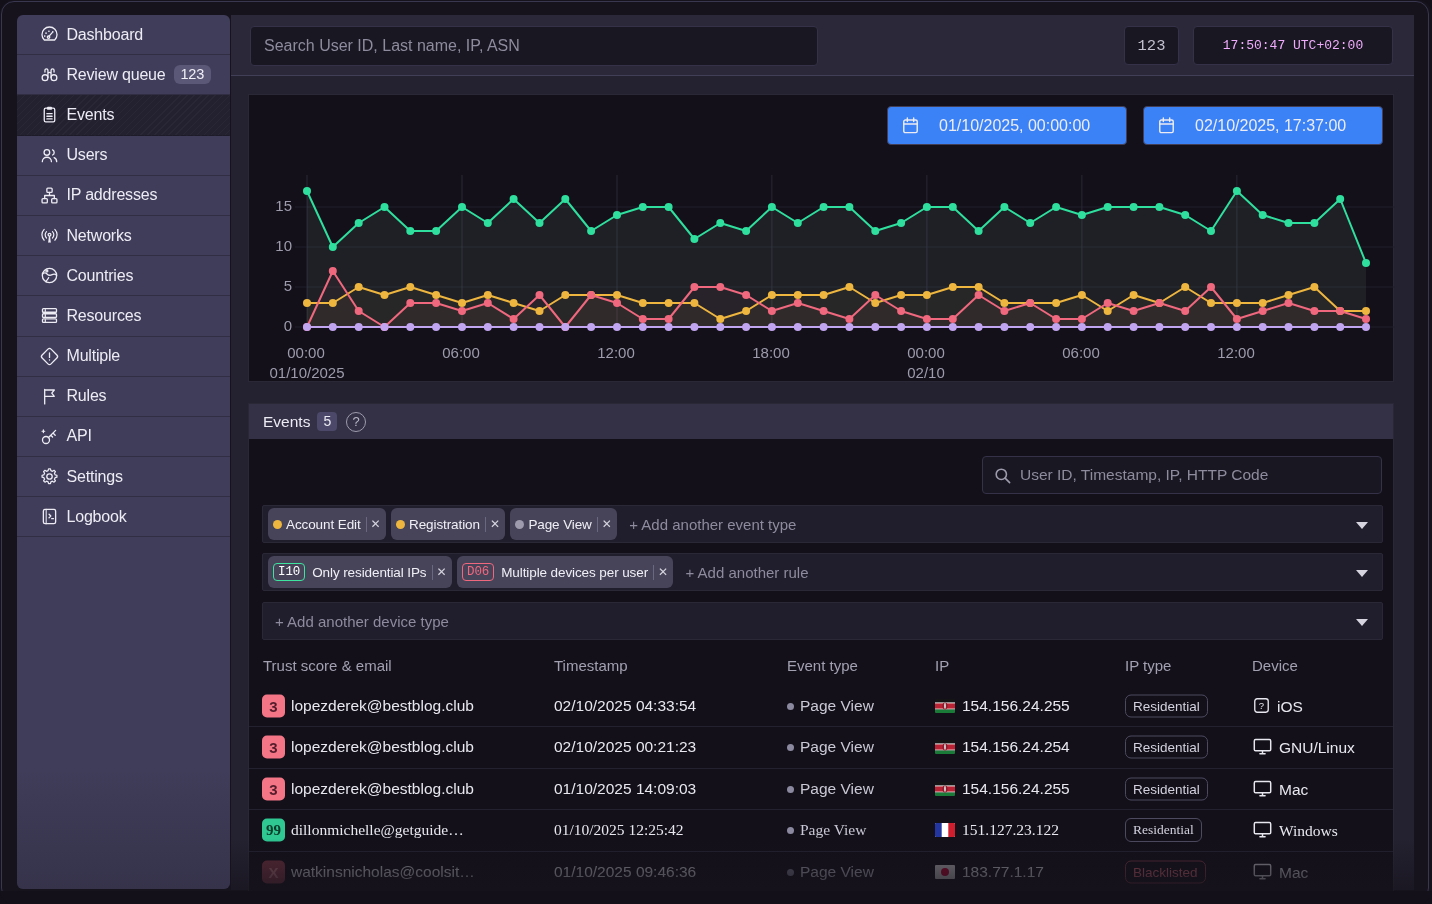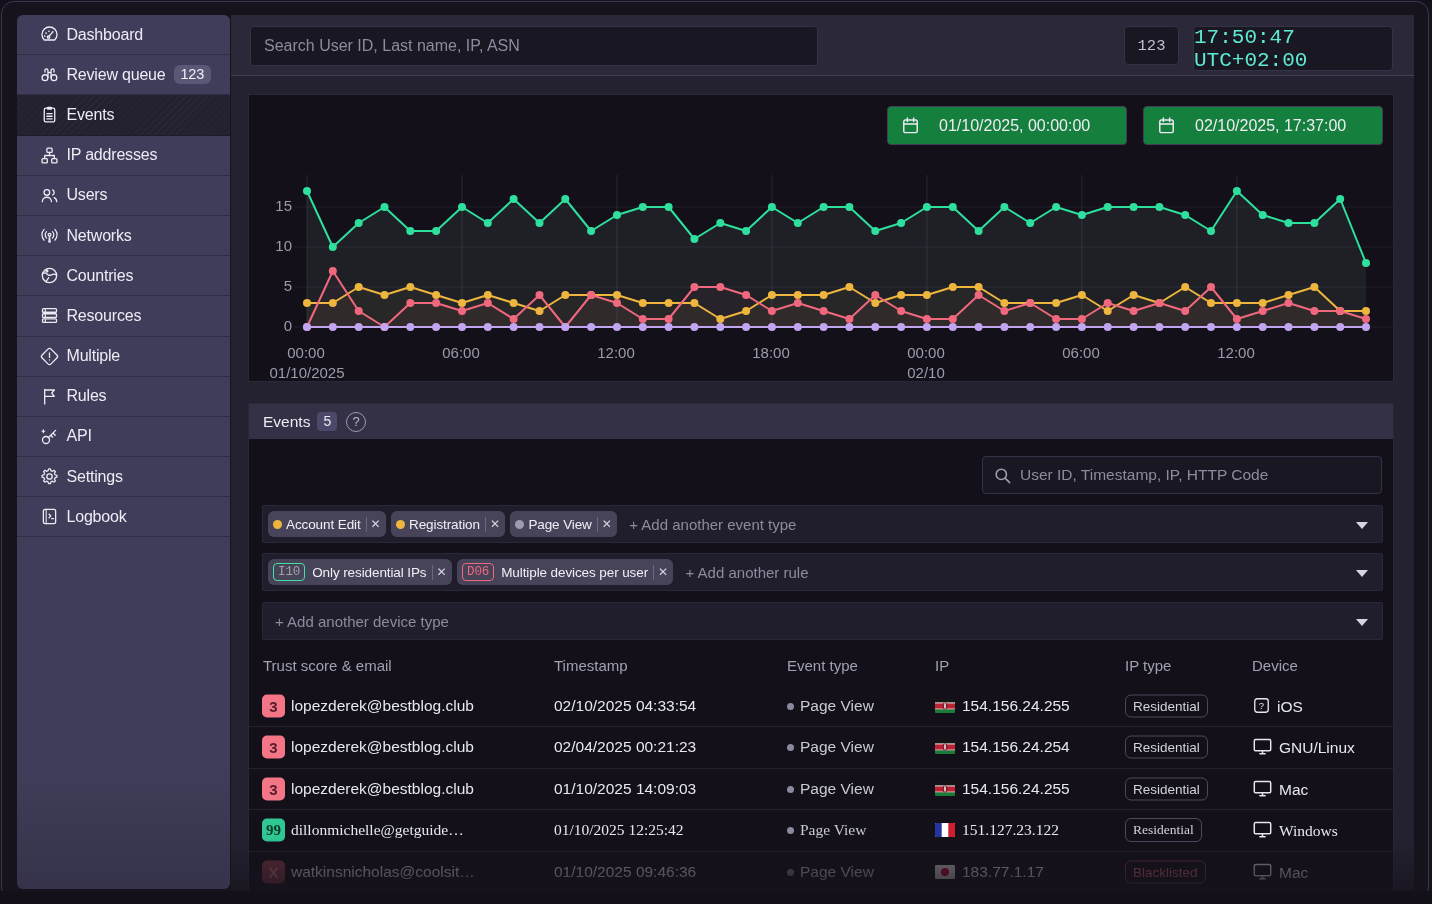--- a/index.html
+++ b/index.html
@@ -13,28 +13,28 @@
 .logo .t{position:absolute;left:20px;top:8px;font-size:43px;font-weight:bold;letter-spacing:0px;color:#e7f2e9}
 .logo .r{position:absolute;left:162px;top:33px;font-size:11px;color:#c9d4cc}
 .mi{height:40.2px;border-bottom:1px solid rgba(22,19,29,0.35);display:flex;align-items:center;padding-left:22px;color:#edecf4;font-size:16px;letter-spacing:-0.2px}
 .mi svg{margin-right:6.5px;flex:none}
 .mi.active{background:#232030;background-image:repeating-linear-gradient(135deg,rgba(255,255,255,0.028) 0 1px,transparent 1px 5px)}
 .rqbadge{margin-left:8px;background:#5b5877;border-radius:6px;font-size:14.5px;padding:1px 7px 2px;color:#f0eff6}
 .sidefade{position:absolute;left:0;bottom:0;width:100%;height:120px;background:linear-gradient(to bottom,rgba(22,19,29,0),rgba(22,19,29,0.25))}
 .sinput{position:absolute;background:#191722;border:1px solid #343148;border-radius:4px;color:#8d8b9d;font-size:15px;display:flex;align-items:center}
 .mono{font-family:"Liberation Mono",monospace}
 .panel{position:absolute;background:#131019;border:1px solid #2a2837}
-.datebox{position:absolute;top:11px;width:240px;height:39px;background:#15803d;border:1px solid #413e55;border-radius:4px;display:flex;align-items:center;color:#edecf4;font-size:16px}
+.datebox{position:absolute;top:11px;width:240px;height:39px;background:#3b82f6;border:1px solid #413e55;border-radius:4px;display:flex;align-items:center;color:#edecf4;font-size:16px}
 .ylab{position:absolute;width:34px;text-align:right;left:258px;color:#9d9bac;font-size:15px}
 .xlab{position:absolute;top:344px;width:60px;text-align:center;color:#9d9bac;font-size:15px}
 .ehead{position:absolute;left:0;top:0;width:100%;height:35px;background:#343147;display:flex;align-items:center;padding-left:14px;color:#eceaf2;font-size:15.5px}
 .e5{margin-left:7px;background:#4b4869;border-radius:4px;font-size:14px;padding:1px 6px 2px;color:#eceaf2}
 .qm{margin-left:9px;width:20px;height:20px;border:1.5px solid #9d9bac;border-radius:50%;color:#b9b7c6;font-size:13px;display:flex;align-items:center;justify-content:center}
 .frow{position:absolute;left:13px;width:1121px;height:38px;background:#201d2c;border:1px solid #2a2837;border-radius:2px;display:flex;align-items:center;padding-left:5px}
-.chip{display:flex;align-items:center;background:#474459;border-radius:6px;padding:0 5px;height:26px;margin-right:5.5px;color:#f0eff6;font-size:13.5px;letter-spacing:-0.1px}
+.chip{display:flex;align-items:center;background:#474459;border-radius:6px;padding:0 5px;height:32px;margin-right:5.5px;color:#f0eff6;font-size:13.5px;letter-spacing:-0.1px}
 .chip .dot{width:9px;height:9px;border-radius:50%;margin-right:4px}
 .chip .bar{width:1px;height:15px;background:#6a6780;margin:0 4px 0 5px}
 .chip .x{color:#d6d5df;font-size:12px}
 .rcode{font-family:"Liberation Mono",monospace;font-size:12.5px;border-radius:4px;padding:1px 4px;margin-right:7px;border:1px solid}
 .addtxt{color:#8d8b9d;font-size:15px;margin-left:7px}
 .caret{position:absolute;right:14px;top:16px;width:0;height:0;border-left:6px solid transparent;border-right:6px solid transparent;border-top:7px solid #d6d5df}
 .th{position:absolute;color:#a2a0b1;font-size:15px;top:0}
 .row{position:absolute;left:0;width:100%;height:41.5px;border-bottom:1px solid #232130}
 .cell{position:absolute;top:50%;transform:translateY(-50%);color:#e8e7ef;font-size:15.5px;white-space:nowrap}
 .tbadge{position:absolute;left:13px;top:50%;transform:translateY(-50%);width:23px;height:23px;border-radius:5px;font-size:15px;font-weight:bold;display:flex;align-items:center;justify-content:center}
@@ -69,37 +69,37 @@
 <div class="mi active">
         <svg width="21" height="21" viewBox="0 0 24 24" fill="none" stroke="#edecf4" stroke-width="1.5" stroke-linecap="round" stroke-linejoin="round">
           <rect x="6" y="4.8" width="12" height="15.7" rx="1.8"></rect>
           <rect x="9.2" y="3.2" width="5.6" height="3.4" rx="1" fill="#edecf4" stroke="none"></rect>
           <path d="M9 11h6M9 14h6M9 17h6"></path>
         </svg>
         <span>Events</span>
       </div>
 <div class="mi">
         <svg width="21" height="21" viewBox="0 0 24 24" fill="none" stroke="#edecf4" stroke-width="1.5" stroke-linecap="round" stroke-linejoin="round">
+          <circle cx="9" cy="8.5" r="3.2"></circle>
+          <path d="M3.8 19c0-2.9 2.3-5 5.2-5s5.2 2.1 5.2 5"></path>
+          <path d="M15.5 5.6a3.2 3.2 0 0 1 0 5.8M17.3 14.4c1.9.8 2.9 2.5 2.9 4.6"></path>
+        </svg>
+        <span>Users</span>
+      </div>
+<div class="mi">
+        <svg width="21" height="21" viewBox="0 0 24 24" fill="none" stroke="#edecf4" stroke-width="1.5" stroke-linecap="round" stroke-linejoin="round">
           <rect x="9" y="3.5" width="6" height="5" rx="1"></rect>
           <rect x="3.5" y="15.5" width="6" height="5" rx="1"></rect>
           <rect x="14.5" y="15.5" width="6" height="5" rx="1"></rect>
           <path d="M12 8.5V12M6.5 15.5V12h11v3.5"></path>
         </svg>
         <span>IP addresses</span>
       </div>
 <div class="mi">
         <svg width="21" height="21" viewBox="0 0 24 24" fill="none" stroke="#edecf4" stroke-width="1.5" stroke-linecap="round" stroke-linejoin="round">
-          <circle cx="9" cy="8.5" r="3.2"></circle>
-          <path d="M3.8 19c0-2.9 2.3-5 5.2-5s5.2 2.1 5.2 5"></path>
-          <path d="M15.5 5.6a3.2 3.2 0 0 1 0 5.8M17.3 14.4c1.9.8 2.9 2.5 2.9 4.6"></path>
-        </svg>
-        <span>Users</span>
-      </div>
-<div class="mi">
-        <svg width="21" height="21" viewBox="0 0 24 24" fill="none" stroke="#edecf4" stroke-width="1.5" stroke-linecap="round" stroke-linejoin="round">
           <path d="M8.6 7.5a5.2 5.2 0 0 0 0 7.4M15.4 7.5a5.2 5.2 0 0 1 0 7.4M5.9 5a8.8 8.8 0 0 0 0 12.4M18.1 5a8.8 8.8 0 0 1 0 12.4" stroke-width="1.4"></path>
           <circle cx="12" cy="11.2" r="1.6"></circle>
           <path d="M11.2 19.5l.8-6.2.8 6.2" stroke-width="1.4"></path>
         </svg>
         <span>Networks</span>
       </div>
 <div class="mi">
         <svg width="21" height="21" viewBox="0 0 24 24" fill="none" stroke="#edecf4" stroke-width="1.5" stroke-linecap="round" stroke-linejoin="round">
           <circle cx="12" cy="12" r="8.2"></circle>
           <path d="M4 10c2-1.5 4-1 5.5.5S13 12 15 11s3.8-.5 5 .7M8 19.2c.5-2.2 2.5-2.7 3-4.7"></path>
@@ -150,21 +150,21 @@
           <path d="M8.2 3.8v16.4" stroke-width="1.2"></path>
           <path d="M11.5 9.5l2 2-2 2M14.5 14.5h2"></path>
         </svg>
         <span>Logbook</span>
       </div>
 <div class="sidefade"></div>
     </div>
 
 <div class="sinput" style="left:250px;top:26px;width:568px;height:40px;padding-left:13px;font-size:16px">Search User ID, Last name, IP, ASN</div>
 <div class="sinput mono" style="left:1124px;top:26px;width:55px;height:39px;justify-content:center;color:#c3c1ce;font-size:15.5px">123</div>
-<div class="sinput mono" style="left:1193px;top:26px;width:200px;height:45px;justify-content:center;color:#5eead4;font-size:21px">17:50:47 UTC+02:00</div>
+<div class="sinput mono" style="left:1193px;top:26px;width:200px;height:39px;justify-content:center;color:#f0abfc;font-size:13px">17:50:47 UTC+02:00</div>
 
 <div class="panel" style="left:248px;top:94px;width:1146px;height:288px">
 <div class="datebox" style="left:638px"><span style="margin:0 19px 0 13px;display:flex">
           <svg width="19" height="19" viewBox="0 0 24 24" fill="none" stroke="#edecf4" stroke-width="1.8" stroke-linecap="round">
             <rect x="3.5" y="5" width="17" height="16" rx="2"></rect>
             <path d="M3.5 10h17M8 2.5V7M16 2.5V7"></path>
           </svg>
         </span>01/10/2025, 00:00:00</div>
 <div class="datebox" style="left:894px"><span style="margin:0 19px 0 13px;display:flex">
           <svg width="19" height="19" viewBox="0 0 24 24" fill="none" stroke="#edecf4" stroke-width="1.8" stroke-linecap="round">
@@ -384,21 +384,21 @@
           </svg>
         </span>User ID, Timestamp, IP, HTTP Code</div>
 <div class="frow" style="top:101px">
         <span class="chip"><span class="dot" style="background:#eeb63f"></span>Account Edit<span class="bar"></span><span class="x">✕</span></span>
         <span class="chip"><span class="dot" style="background:#eeb63f"></span>Registration<span class="bar"></span><span class="x">✕</span></span>
         <span class="chip"><span class="dot" style="background:#9d9bac"></span>Page View<span class="bar"></span><span class="x">✕</span></span>
         <span class="addtxt">+ Add another event type</span>
         <div class="caret"></div>
       </div>
 <div class="frow" style="top:149px">
-        <span class="chip" style="background:#474459"><span class="rcode" style="color:#a3a3a3;border-color:#3fe3a0">I10</span>Only residential IPs<span class="bar"></span><span class="x">✕</span></span>
+        <span class="chip" style="background:#474459"><span class="rcode" style="color:#ffffff;border-color:#3fe3a0">I10</span>Only residential IPs<span class="bar"></span><span class="x">✕</span></span>
         <span class="chip" style="background:#474459"><span class="rcode" style="color:#f0687e;border-color:#f0687e">D06</span>Multiple devices per user<span class="bar"></span><span class="x">✕</span></span>
         <span class="addtxt">+ Add another rule</span>
         <div class="caret"></div>
       </div>
 <div class="frow" style="top:198px">
         <span class="addtxt">+ Add another device type</span>
         <div class="caret"></div>
       </div>
 <div class="th" style="left:14px;top:253px">Trust score &amp; email</div>
 <div class="th" style="left:305px;top:253px">Timestamp</div>
@@ -422,21 +422,21 @@
             </svg></span>154.156.24.255</div>
 <div class="pill" style="left:876px;">Residential</div>
 <div class="cell" style="left:1003px"><svg width="19" height="19" viewBox="0 0 24 24" fill="none" stroke="#e8e7ef" stroke-width="1.7" style="vertical-align:-3px;margin-right:6px">
             <rect x="3.5" y="3.5" width="17" height="17" rx="3"></rect>
             <text x="12" y="16.5" font-size="12" fill="#e8e7ef" stroke="none" text-anchor="middle" font-family="Liberation Sans">?</text>
           </svg>iOS</div>
 </div>
 <div class="row" style="top:323.0px;">
 <div class="tbadge" style="background:#f37586;color:#541c2b">3</div>
 <div class="cell" style="left:42px">lopezderek@bestblog.club</div>
-<div class="cell" style="left:305px">02/04/2025 00:21:23</div>
+<div class="cell" style="left:305px">02/10/2025 00:21:23</div>
 <div class="cell" style="left:538px;color:#c9c8d4"><span class="evdot"></span>Page View</div>
 <div class="cell" style="left:686px"><span class="flag"><svg width="20" height="14" viewBox="0 0 20 14">
               <rect width="20" height="14" fill="#141414"></rect>
               <rect y="4" width="20" height="6" fill="#bb2233"></rect>
               <rect y="3.4" width="20" height="1" fill="#eee"></rect>
               <rect y="9.6" width="20" height="1" fill="#eee"></rect>
               <rect y="10.6" width="20" height="3.4" fill="#1a7a37"></rect>
               <ellipse cx="10" cy="7" rx="2.6" ry="3.4" fill="#8c1c2b"></ellipse>
               <ellipse cx="10" cy="7" rx="0.9" ry="3.2" fill="#ddd"></ellipse>
             </svg></span>154.156.24.254</div>

